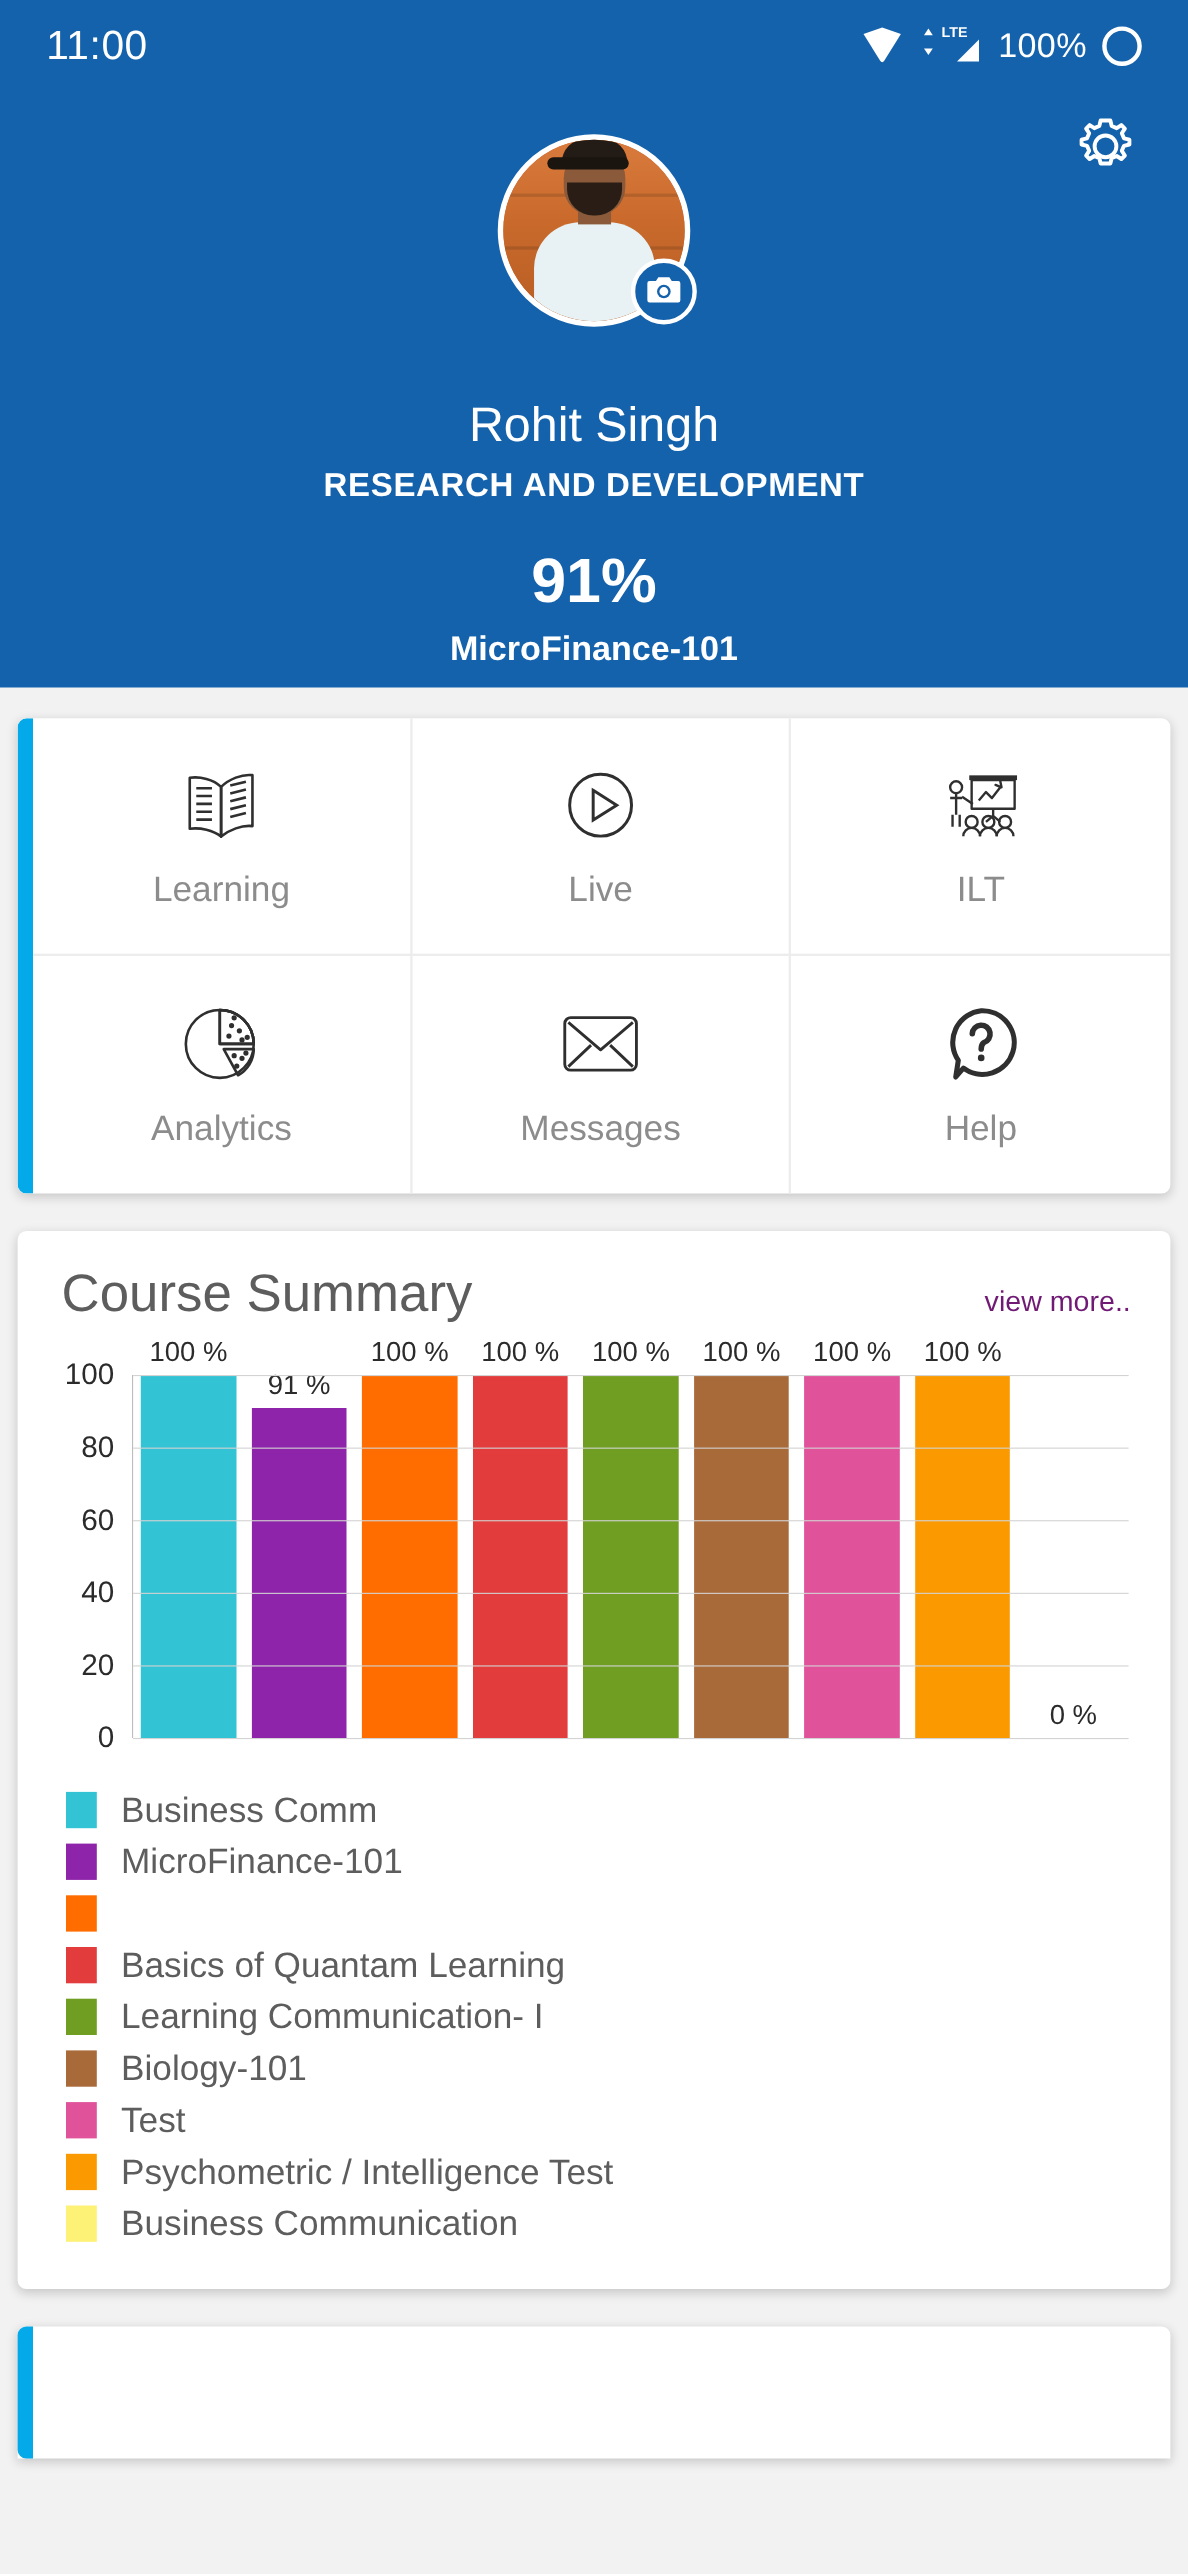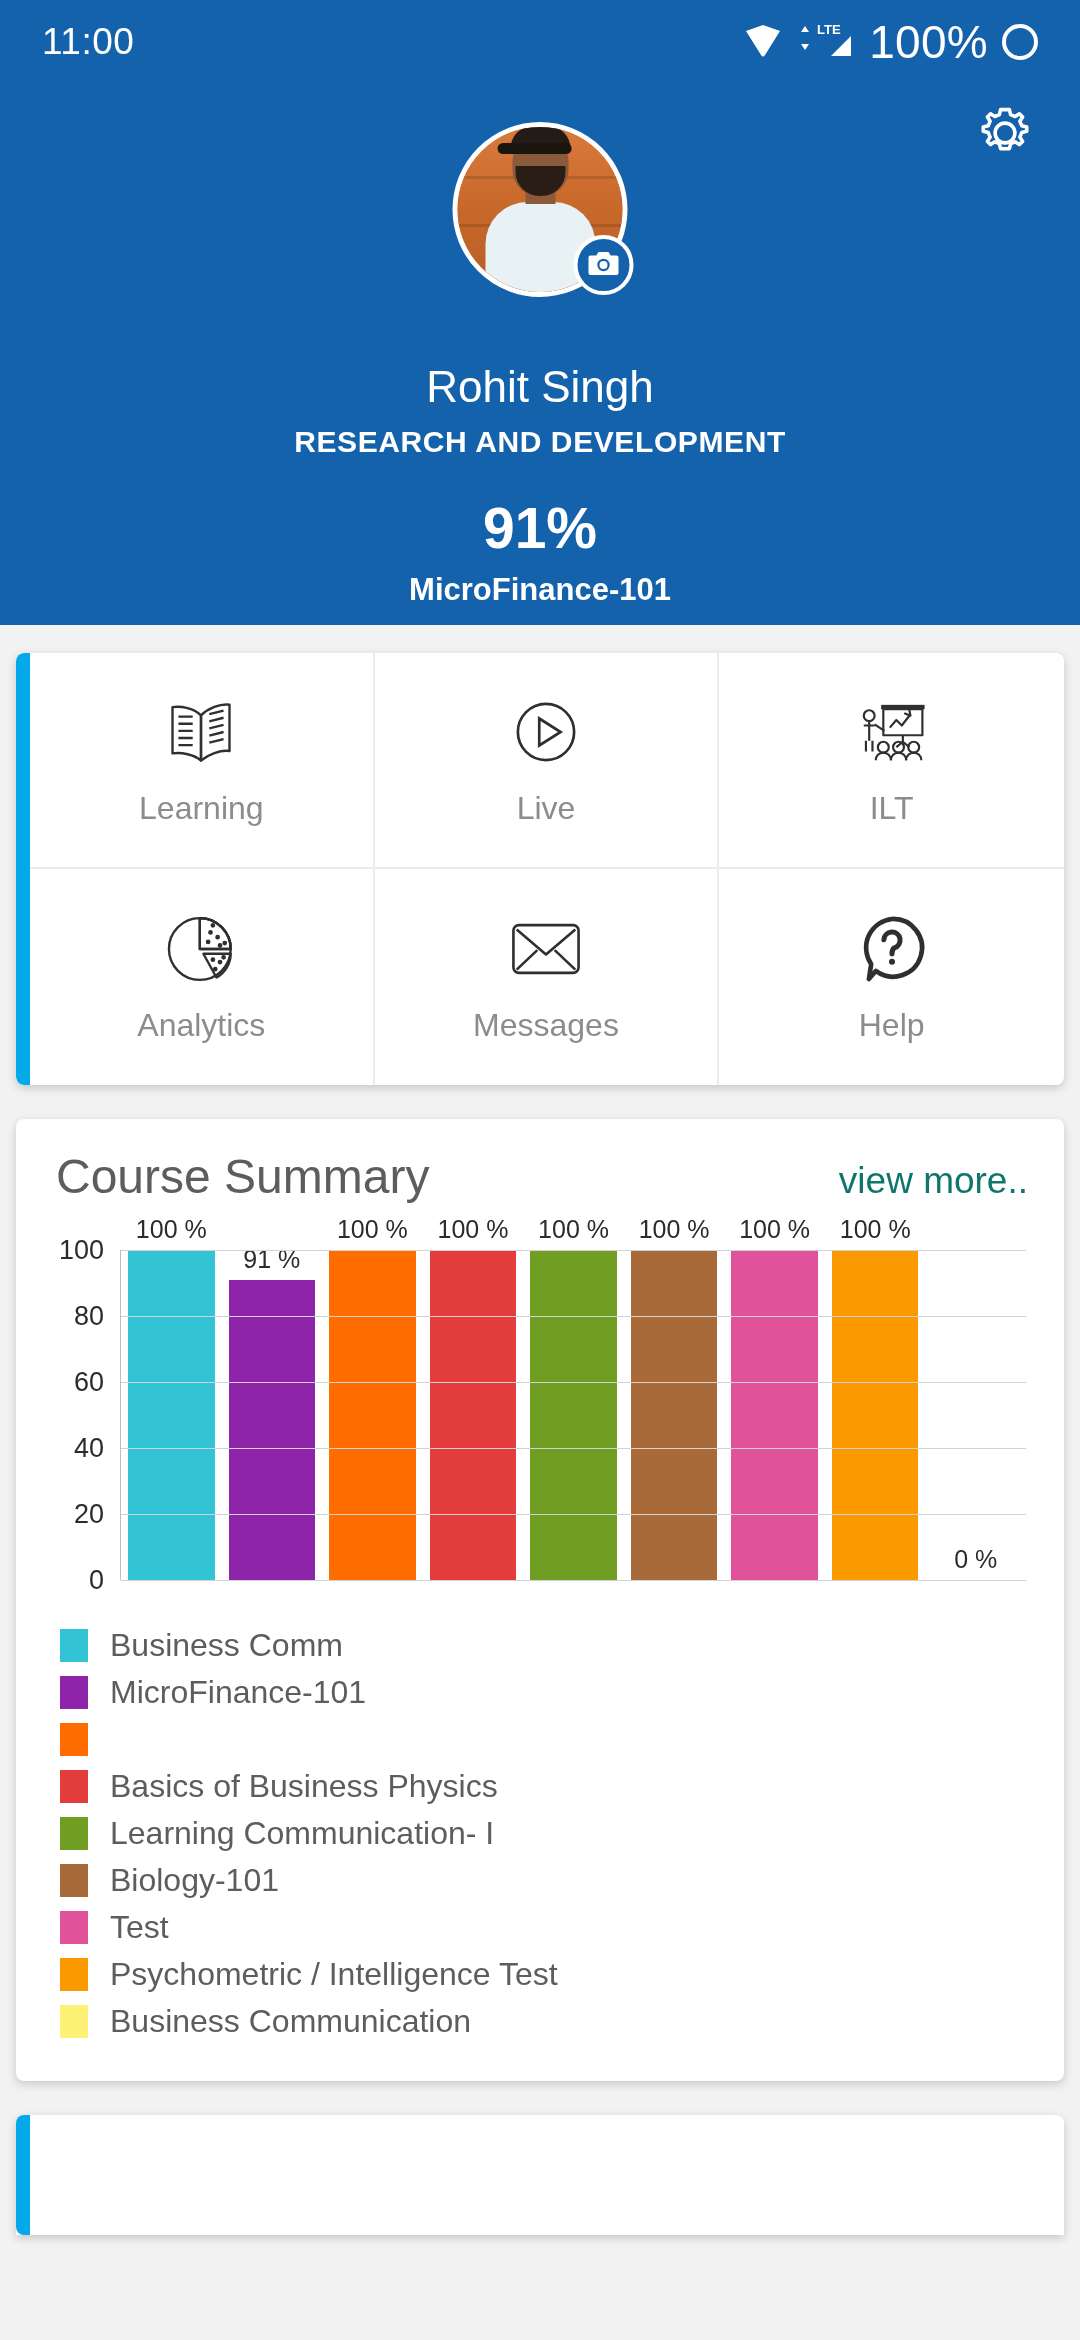--- a/index.html
+++ b/index.html
@@ -17,21 +17,21 @@
     background: #1562ac;
   }
   .statusbar {
     height: 84px; width: 100%;
     display: flex; align-items: center;
     padding: 0 42px;
     color: #ffffff;
   }
   .sb-time { font-size: 37px; letter-spacing: .5px; }
   .sb-right { margin-left: auto; display: flex; align-items: center; gap: 14px; }
-  .sb-battery-text { font-size: 46px; letter-spacing: .3px; }
+  .sb-battery-text { font-size: 31px; letter-spacing: .3px; }
   .sb-battery-ring {
     width: 36px; height: 36px; border-radius: 50%;
     border: 4px solid #ffffff;
   }
 
   .gear-btn {
     position: absolute; top: 100px; right: 42px;
     width: 66px; height: 66px;
   }
 
@@ -154,21 +154,21 @@
   
   .chart-card {
     margin: 34px 16px 0 16px;
     padding: 30px 26px 30px 26px;
   }
   .chart-head {
     display: flex; align-items: baseline; justify-content: space-between;
     padding: 0 10px 0 14px;
   }
   .chart-title { font-size: 48px; color: #5d5d5d; }
-  .view-more { font-size: 37px; color: #0f766e; text-align: right; }
+  .view-more { font-size: 26px; color: #701a75; text-align: right; }
 
   .plot {
     position: relative;
     height: 330px;
     margin: 46px 12px 0 0;
     padding-left: 78px;
   }
   .y-labels {
     position: absolute; left: 0; top: 0; bottom: 0; width: 74px;
   }
@@ -447,21 +447,21 @@
         </div>
         <div class="legend-row">
           <span class="legend-swatch" style="background: rgb(142, 36, 170);"></span>
           <span class="legend-text">MicroFinance-101</span>
         </div>
         <div class="legend-row">
           <span class="legend-swatch" style="background: rgb(255, 109, 0);"></span>
         </div>
         <div class="legend-row">
           <span class="legend-swatch" style="background: rgb(226, 60, 60);"></span>
-          <span class="legend-text">Basics of Business Physics</span>
+          <span class="legend-text">Basics of Quantam Learning</span>
         </div>
         <div class="legend-row">
           <span class="legend-swatch" style="background: rgb(111, 158, 34);"></span>
           <span class="legend-text">Learning Communication- I</span>
         </div>
         <div class="legend-row">
           <span class="legend-swatch" style="background: rgb(169, 106, 58);"></span>
           <span class="legend-text">Biology-101</span>
         </div>
         <div class="legend-row">

